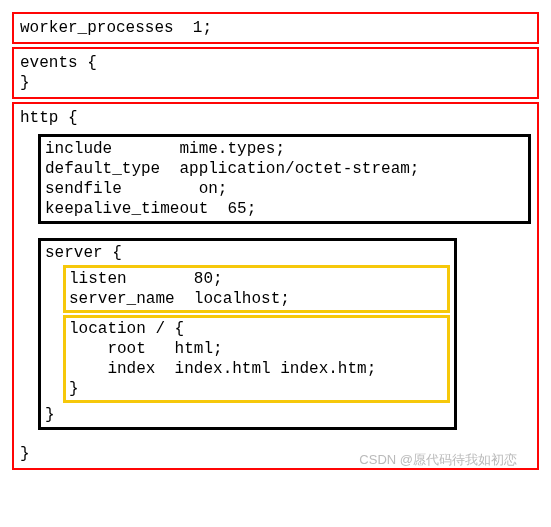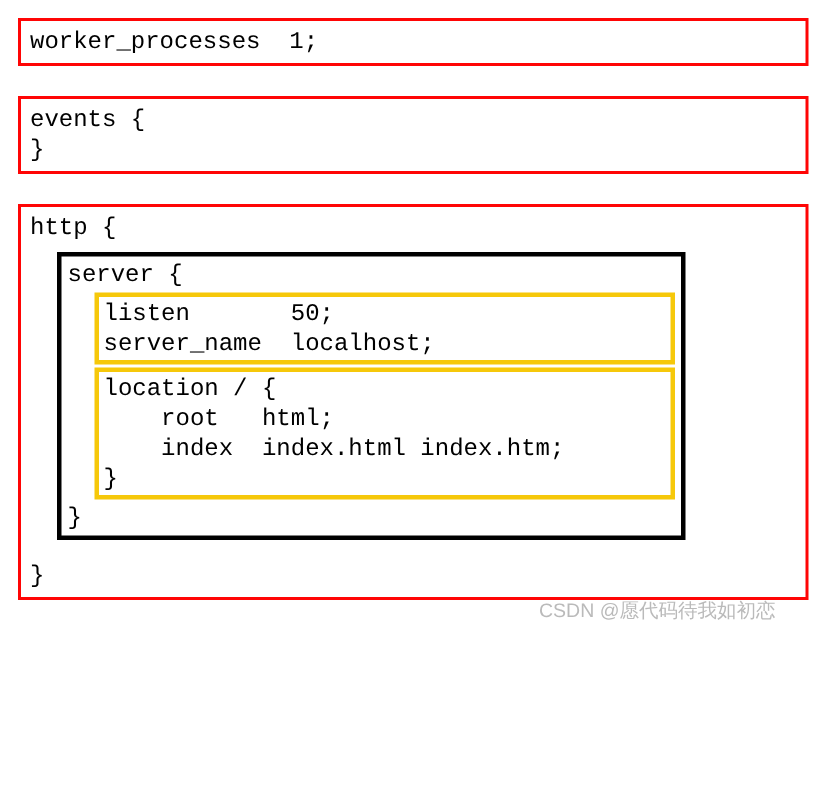--- a/index.html
+++ b/index.html
@@ -9,21 +9,21 @@
     font-family: "Consolas","Courier New",monospace;
     font-size: 16px;
     color: #000;
     width: 551px;
     box-sizing: border-box;
     position: relative;
   }
   .box-red {
     border: 2px solid #ff0505;
     padding: 4px 6px;
-    margin-bottom: 20px;
+    margin-bottom: 3px;
     box-sizing: border-box;
   }
   .box-black {
     border: 3px solid #000;
     padding: 2px 4px;
     margin: 6px 0 14px 0;
     box-sizing: border-box;
   }
   .box-yellow {
     border: 3px solid #f6c80a;
@@ -59,25 +59,31 @@
 </div>
 
 <div class="box-red">
   <pre>events {</pre>
   <pre>}</pre>
 </div>
 
 <div class="box-red http-wrap">
   <pre>http {</pre>
 
+  <div class="box-black indent-inner">
+    <pre>include       mime.types;
+default_type  application/octet-stream;
+sendfile        on;
+keepalive_timeout  65;</pre>
+  </div>
 
   <div class="box-black server-wrap">
     <pre>server {</pre>
     <div class="box-yellow indent-inner">
-      <pre>listen       50;
+      <pre>listen       80;
 server_name  localhost;</pre>
     </div>
     <div class="box-yellow indent-inner">
       <pre>location / {
     root   html;
     index  index.html index.htm;
 }</pre>
     </div>
     <pre>}</pre>
   </div>

